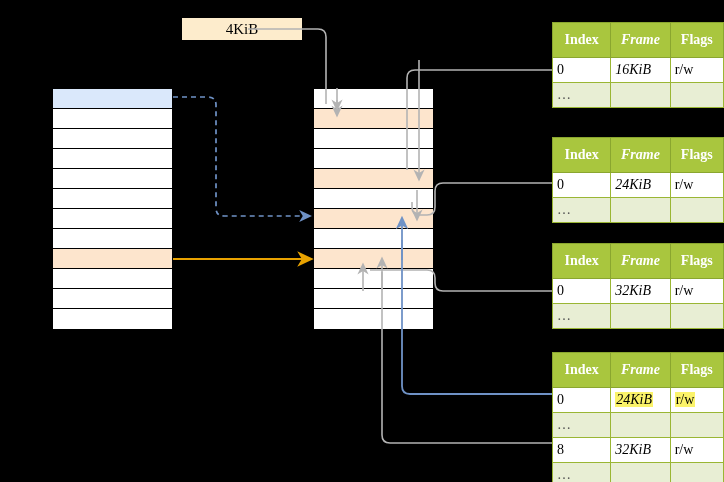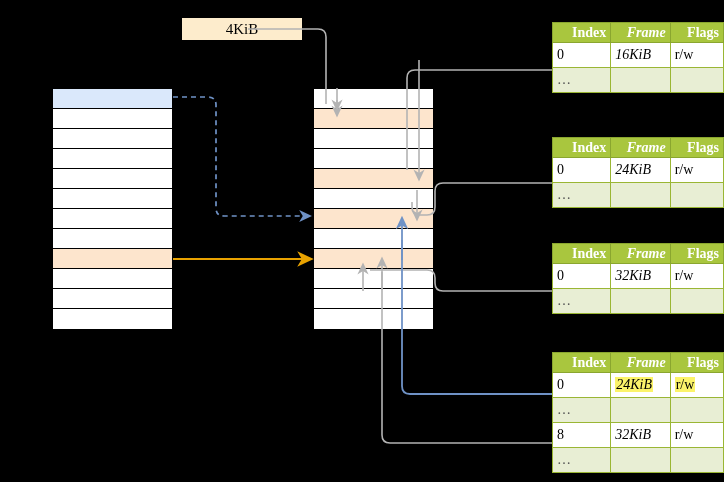--- a/index.html
+++ b/index.html
@@ -43,22 +43,22 @@
     position:absolute;
     border-collapse:collapse;
     table-layout:fixed;
     font-size:14px;
     background:#ffffff;
   }
   .page-table th{
     background:#a9c63e;
     color:#ffffff;
     font-weight:bold;
-    text-align:right;
-    padding:1px 4px;
+    text-align:center;
+    padding:9px 4px;
     height:20px;
     border:1px solid #8aa62f;
     box-sizing:border-box;
   }
   .page-table td{
     background:#ffffff;
     color:#000000;
     text-align:left;
     padding:1px 4px;
     height:25px;

